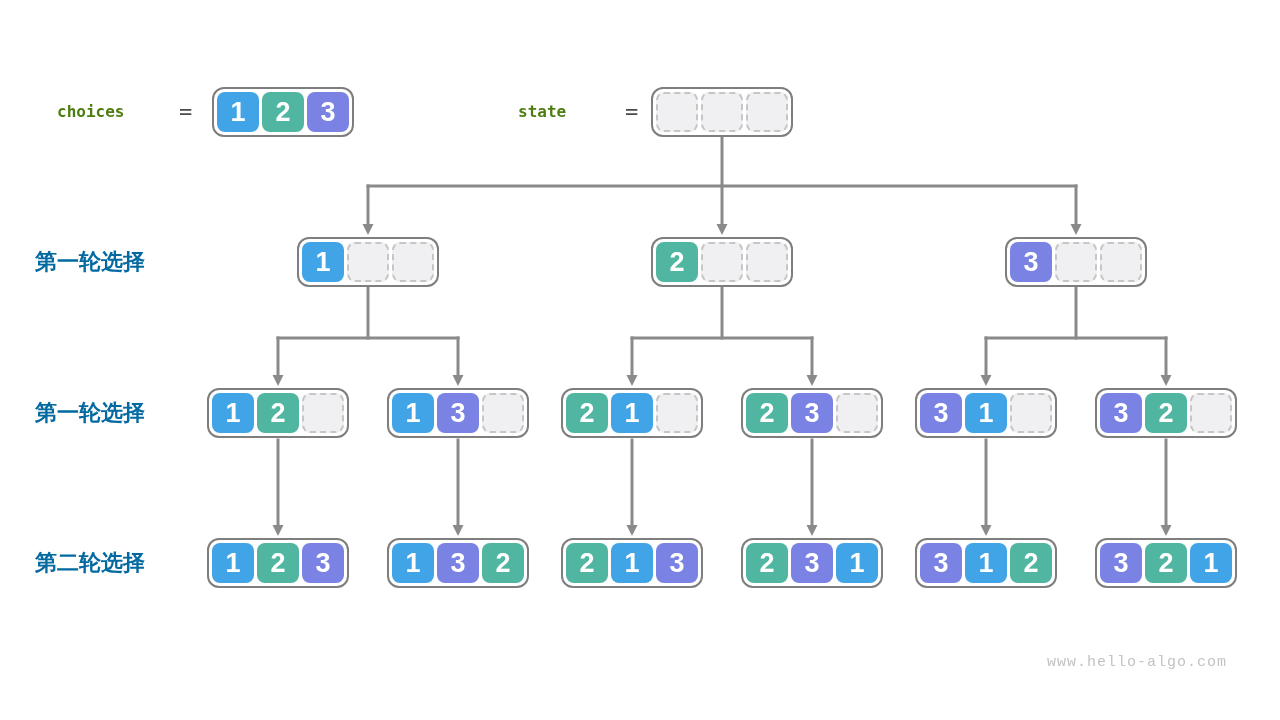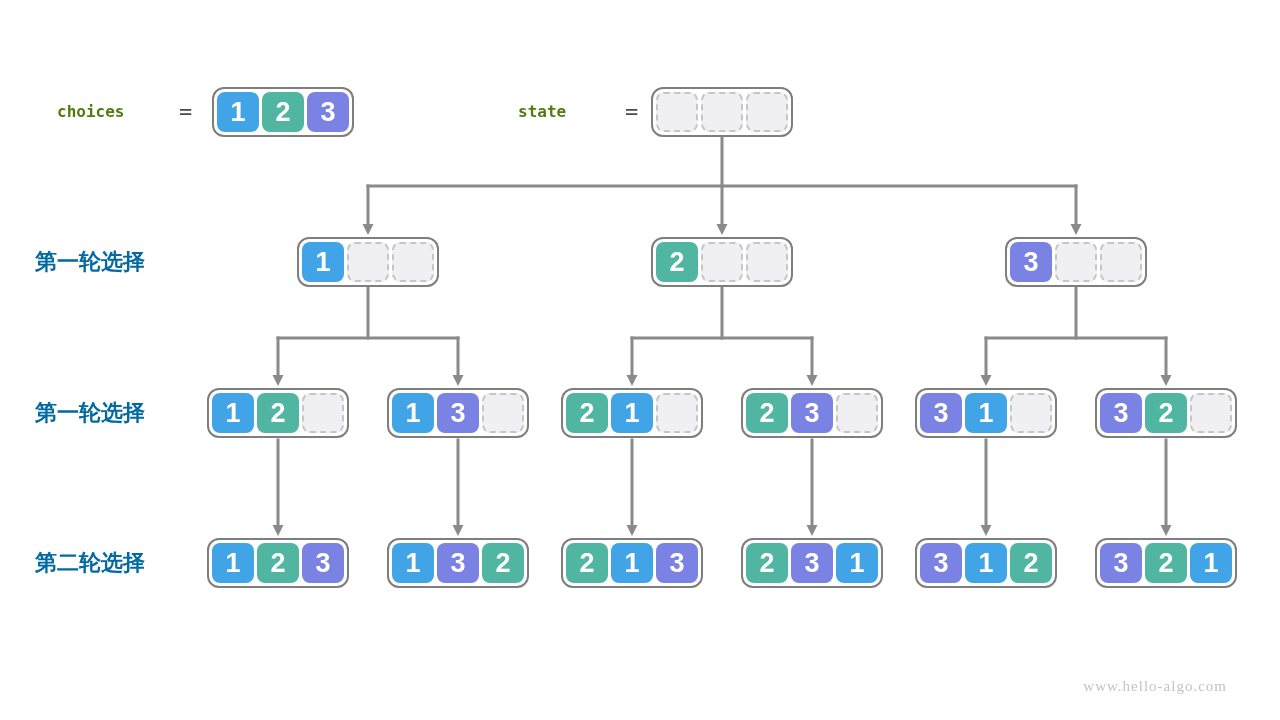--- a/index.html
+++ b/index.html
@@ -29,22 +29,22 @@
     position:absolute;top:87px;height:50px;line-height:50px;
     font-family:"DejaVu Sans Mono","Liberation Mono",monospace;
     font-weight:bold;font-size:16px;color:#4d7c0f;white-space:nowrap;
   }
   .hdr-eq{
     position:absolute;top:87px;height:50px;line-height:50px;
     font-family:"DejaVu Sans Mono","Liberation Mono",monospace;
     font-weight:normal;font-size:22px;color:#4a4a4a;
   }
   .watermark{
-    position:absolute;right:53px;top:678px;
-    font-family:Liberation Serif, serif;
+    position:absolute;right:53px;top:654px;
+    font-family:Liberation Mono, monospace;
     font-size:15px;color:#c3c3c3;letter-spacing:1px;
   }
 </style>
 </head>
 <body>
 
 <div class="stage">
 
   <svg id="arrow-layer" viewBox="0 0 1280 720" xmlns="http://www.w3.org/2000/svg">
     <defs>

